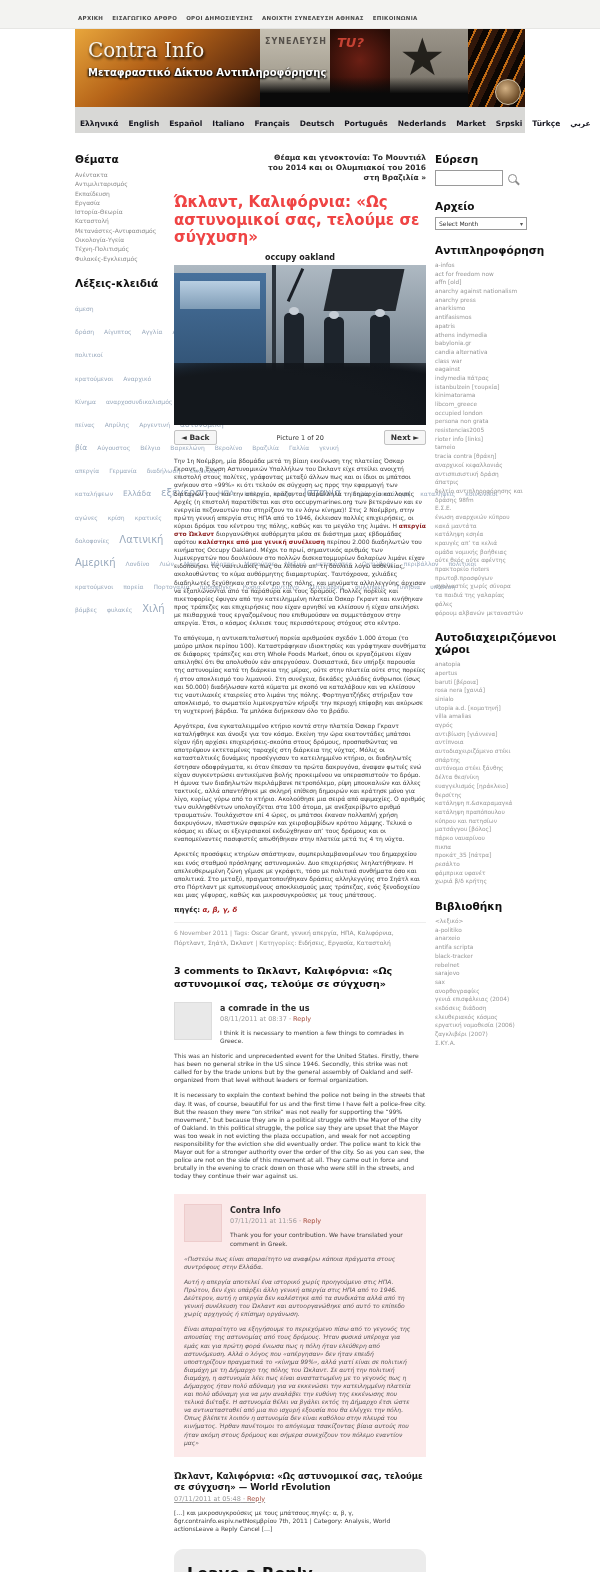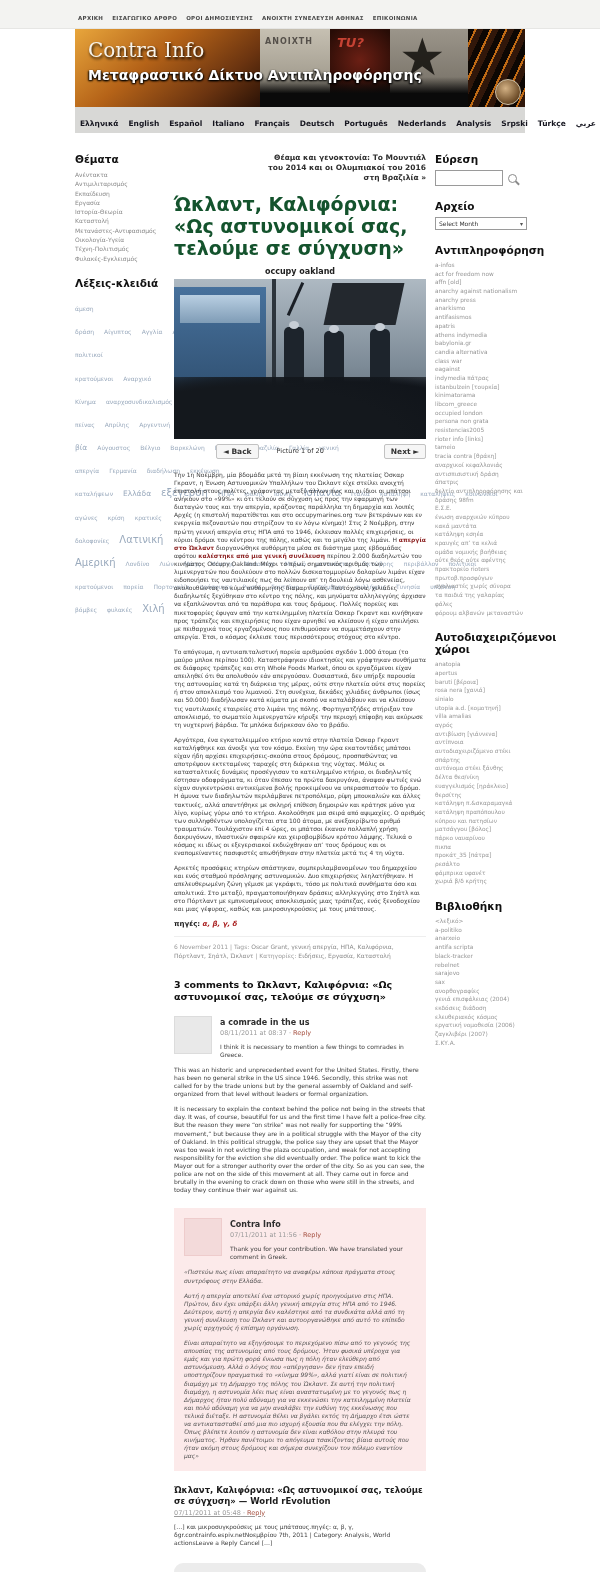--- a/index.html
+++ b/index.html
@@ -15,21 +15,21 @@
   
   .banner{position:relative;height:78px;overflow:hidden;background:#181008;}
   .bstrip{position:absolute;top:0;bottom:0;}
   .bs1{left:0;width:185px;background:linear-gradient(140deg,#e8a63c,#b56318 40%,#6b3410 75%,#2a1206);}
   .bs2{left:185px;width:70px;background:linear-gradient(#c6c0b2,#8f897c);}
   .bs3{left:255px;width:60px;background:radial-gradient(circle at 50% 40%,#6b1f14,#270c06 72%);}
   .bs4{left:315px;width:78px;background:linear-gradient(#9b958a,#6e685e);}
   .bs5{left:393px;width:57px;background:repeating-linear-gradient(115deg,#0d0703 0 6px,#c06a14 6px 8px,#31170a 8px 14px);}
   .bcrowd{position:absolute;left:185px;width:208px;bottom:0;height:30px;background:linear-gradient(transparent,#0a0a0a 55%);}
   .logo{position:absolute;left:13px;top:9px;font-family:"DejaVu Serif","Liberation Serif",serif;font-size:20px;color:#f7f2e8;text-shadow:1px 2px 3px rgba(0,0,0,.95);}
-  .logo-sub{position:absolute;left:13px;top:38px;font-size:14px;font-weight:bold;color:#fff;text-shadow:1px 1px 2px #000,-1px 1px 2px #000;}
+  .logo-sub{position:absolute;left:13px;top:38px;font-size:10px;font-weight:bold;color:#fff;text-shadow:1px 1px 2px #000,-1px 1px 2px #000;}
   .poster-word{position:absolute;left:190px;top:8px;font-size:8px;font-weight:bold;color:#55504a;letter-spacing:1px;}
   .graffiti-word{position:absolute;left:262px;top:6px;color:#c64233;font-weight:bold;font-style:italic;font-size:13px;}
   .star-icon{position:absolute;left:324px;top:2px;font-size:52px;line-height:1;color:#15130f;opacity:.88;}
   .star-icon::after{content:"★";}
   .portrait{position:absolute;right:4px;bottom:2px;width:24px;height:24px;border-radius:50%;border:1px solid #cfc2a8;background:radial-gradient(circle at 40% 35%,#d3b184,#6b4a26 70%,#2e1c0c);}
 
   
   .langbar{background:#d8d8d6;text-align:center;padding:4px 0 3px;}
   .langbar a{font-size:7.5px;font-weight:bold;color:#15151f;margin:0 5px;}
 
@@ -46,34 +46,34 @@
   
   .cloud{line-height:1.45;}
   .tag{color:#9aaabd;margin-right:10px;}
   .tag.s1{font-size:6px;}
   .tag.s2{font-size:7.5px;}
   .tag.s3{font-size:10px;}
   .tag.s4{font-size:13px;}
 
   
   .ticker{width:165px;margin-left:auto;text-align:right;font-size:7.5px;font-weight:bold;color:#2e2e2e;line-height:1.35;margin-bottom:8px;}
-  h1.title{font-size:19px;line-height:1.15;color:#14532d;margin:11px 0 7px;font-weight:bold;}
+  h1.title{font-size:15px;line-height:1.15;color:#ef4444;margin:11px 0 7px;font-weight:bold;}
   .photocap{text-align:center;font-weight:bold;font-size:8px;color:#222;margin-bottom:3px;}
   .photo{position:relative;height:160px;overflow:hidden;margin-bottom:4px;background:#5c6874;}
   .ph-sky{position:absolute;inset:0;background:linear-gradient(180deg,#aeb9c2,#7c8a96 55%,#4e5a66);}
   .ph-bus{position:absolute;left:0;top:8px;width:92px;height:112px;background:linear-gradient(#47719c,#2f4f70);}
   .ph-bus-win{position:absolute;left:6px;top:16px;width:80px;height:28px;background:linear-gradient(#b9cfe2,#7f9cb6);}
   .ph-pole{position:absolute;left:98px;top:0;width:4px;height:125px;background:#2c343c;}
   .ph-flag{position:absolute;right:26px;top:4px;width:72px;height:42px;background:#23282e;transform:skewX(-12deg);}
   .ph-arm{position:absolute;left:120px;top:2px;width:3px;height:36px;background:#1a1f26;transform:rotate(24deg);}
   .ph-cop{position:absolute;width:20px;height:56px;background:#1d242c;border-radius:5px 5px 0 0;}
   .ph-helmet{position:absolute;width:10px;height:8px;border-radius:50%;background:#c7ced6;}
   .ph-crowd{position:absolute;left:0;right:0;bottom:0;height:62px;background:radial-gradient(ellipse at 30% 100%,#14181d 60%,transparent),radial-gradient(ellipse at 70% 100%,#10141a 65%,transparent),linear-gradient(transparent,#0e1217 70%);}
   .pnav{display:flex;justify-content:space-between;align-items:center;margin:5px 0 12px;}
-  .pbtn{font-size:7.5px;font-weight:bold;color:#333;background:#f6f6f6;border:1px solid #c2c2c2;border-radius:2px;padding:2px 6px;margin-left:42px;}
+  .pbtn{font-size:7.5px;font-weight:bold;color:#333;background:#f6f6f6;border:1px solid #c2c2c2;border-radius:2px;padding:2px 6px;}
   .pcount{font-size:6.5px;color:#333;}
   .body p, .comment p{font-size:6px;line-height:1.35;color:#3d3d3d;margin:0 0 7px;}
   .redb{color:#8e2626;font-weight:bold;}
   .sources{font-size:7px;color:#1a1a1a;font-weight:bold;margin:2px 0 8px;}
   .inline-list{display:inline;}
   .inline-list a{color:#aa2222;font-style:italic;font-weight:bold;}
   .inline-list a:not(:last-child)::after{content:", ";}
   .meta{font-size:6px;color:#9a9a9a;line-height:1.6;border-top:1px solid #eee;padding-top:5px;margin-top:6px;}
   .meta a{color:#8a8a8a;}
   .meta .mlabel{color:#9a9a9a;}
@@ -113,30 +113,30 @@
 </div>
 
 <div class="wrap">
   <div class="banner">
     <div class="bstrip bs1"></div>
     <div class="bstrip bs2"></div>
     <div class="bstrip bs3"></div>
     <div class="bstrip bs4"></div>
     <div class="bstrip bs5"></div>
     <div class="bcrowd"></div>
-    <span class="poster-word">ΑΝΟΙΧΤΗ</span>
+    <span class="poster-word">ΣΥΝΕΛΕΥΣΗ</span>
     <span class="graffiti-word">TU?</span>
     <span class="star-icon"></span>
     <span class="portrait"></span>
     <div class="logo">Contra Info</div>
     <div class="logo-sub">Μεταφραστικό Δίκτυο Αντιπληροφόρησης</div>
   </div>
 
   <div class="langbar">
-    <span><a>Ελληνικά</a><a>English</a><a>Español</a><a>Italiano</a><a>Français</a><a>Deutsch</a><a>Português</a><a>Nederlands</a><a>Analysis</a><a>Srpski</a><a>Türkçe</a><a>عربي</a></span>
+    <span><a>Ελληνικά</a><a>English</a><a>Español</a><a>Italiano</a><a>Français</a><a>Deutsch</a><a>Português</a><a>Nederlands</a><a>Market</a><a>Srpski</a><a>Türkçe</a><a>عربي</a></span>
   </div>
 
   <div class="cols">
 
     <div class="col-left">
       <div class="sec">
         <h3 class="side">Θέματα</h3>
         <div>
             <a class="side-link">Ανέντακτα</a>
             <a class="side-link">Αντιμιλιταρισμός</a>

